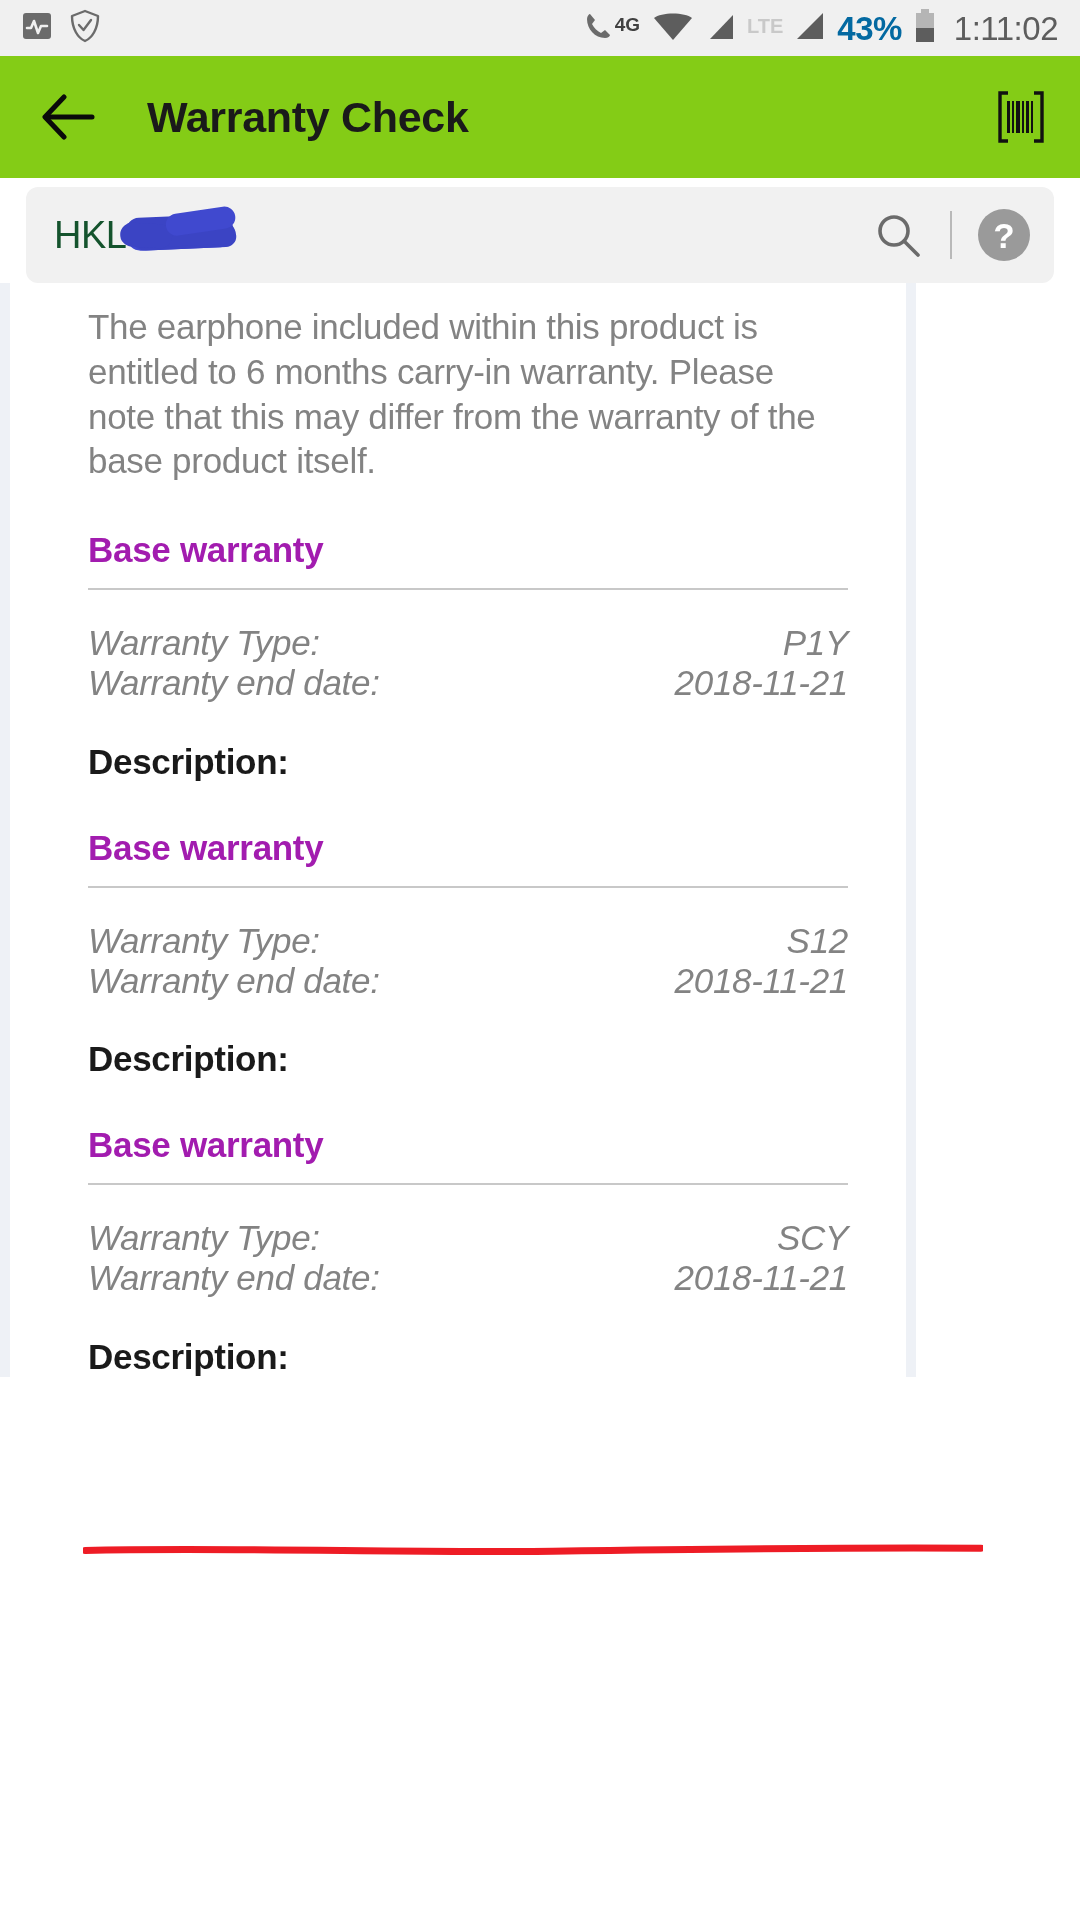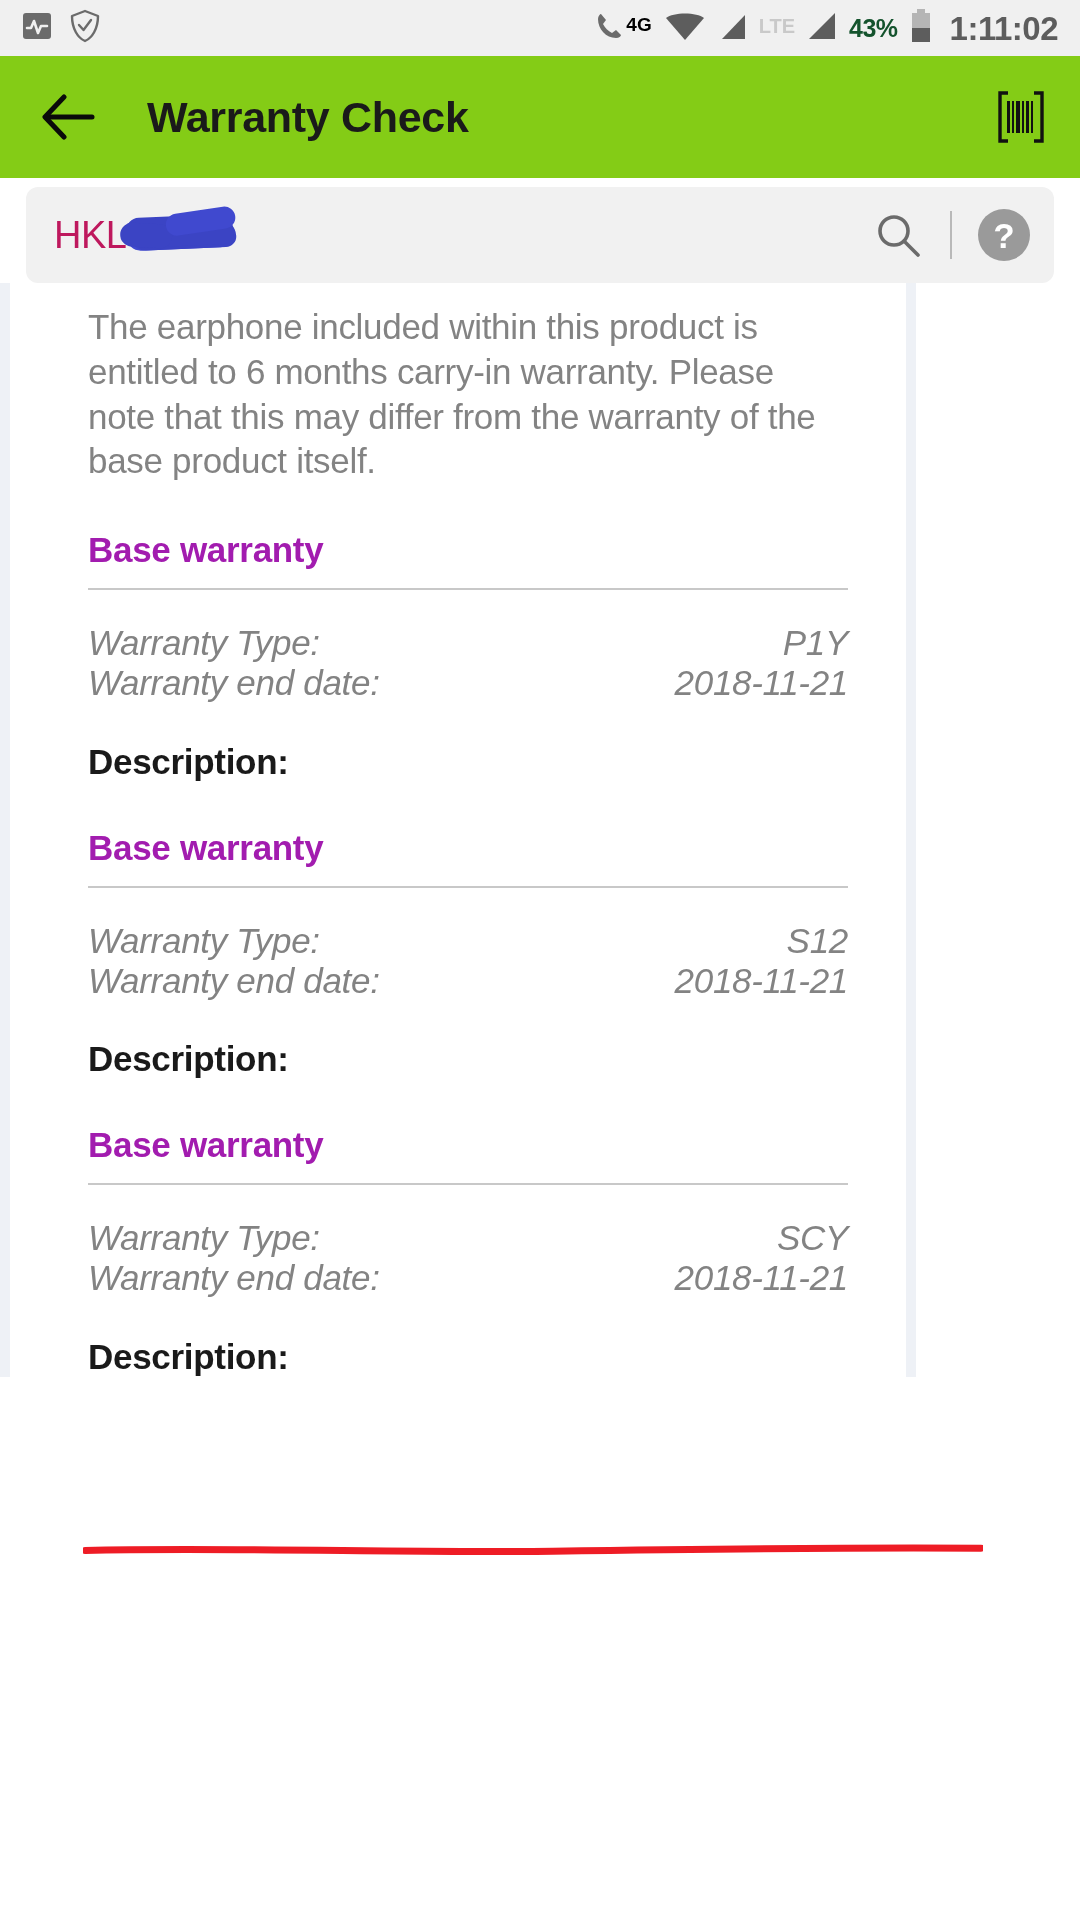--- a/index.html
+++ b/index.html
@@ -28,45 +28,45 @@
     gap: 18px;
   }
   .status-right {
     margin-left: auto;
     display: flex;
     align-items: center;
     gap: 11px;
   }
   .sb-icon { display: block; }
   .sb-text {
-    color: #14532d;
-    font-size: 25px;
+    color: #0369a1;
+    font-size: 33px;
     font-weight: bold;
     letter-spacing: -0.5px;
     line-height: 1;
   }
   .sb-clock {
     color: #5d5d5d;
     font-size: 33px;
-    font-weight: bold;
+    font-weight: normal;
     letter-spacing: -0.5px;
     line-height: 1;
     margin-left: 6px;
   }
   .lte-label {
     color: #c9c9c9;
     font-size: 20px;
     font-weight: bold;
     align-self: flex-start;
     margin-top: 6px;
     margin-right: -2px;
     text-align: center;
   }
   .fourg-label {
-    color: #000000;
+    color: #404040;
     font-size: 19px;
     font-weight: bold;
     align-self: flex-start;
     margin-top: 5px;
     margin-left: -10px;
     margin-right: 2px;
   }
 
   
   .app-bar {
@@ -106,21 +106,21 @@
   .search-bar {
     height: 96px;
     background: #f1f1f1;
     border-radius: 12px;
     display: flex;
     align-items: center;
     padding: 0 24px 0 28px;
   }
   .search-value {
     font-size: 38px;
-    color: #be185d;
+    color: #14532d;
     white-space: nowrap;
     letter-spacing: -0.5px;
     position: relative;
   }
   .redaction {
     position: absolute;
     left: 72px;
     top: 2px;
     width: 108px;
     height: 30px;

